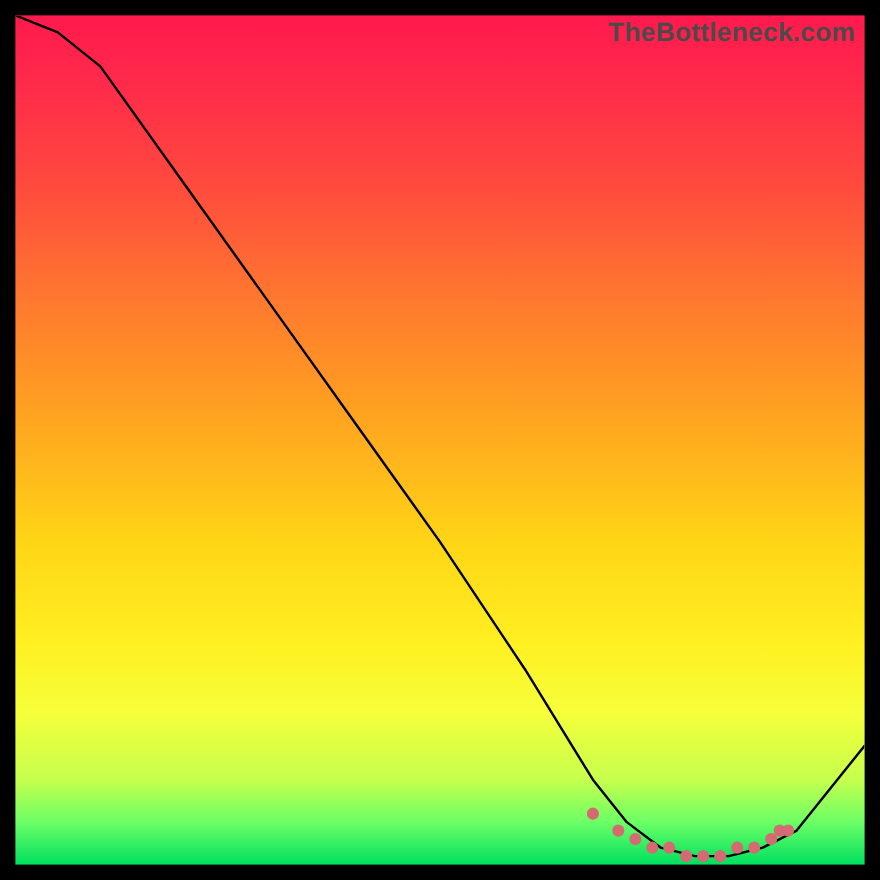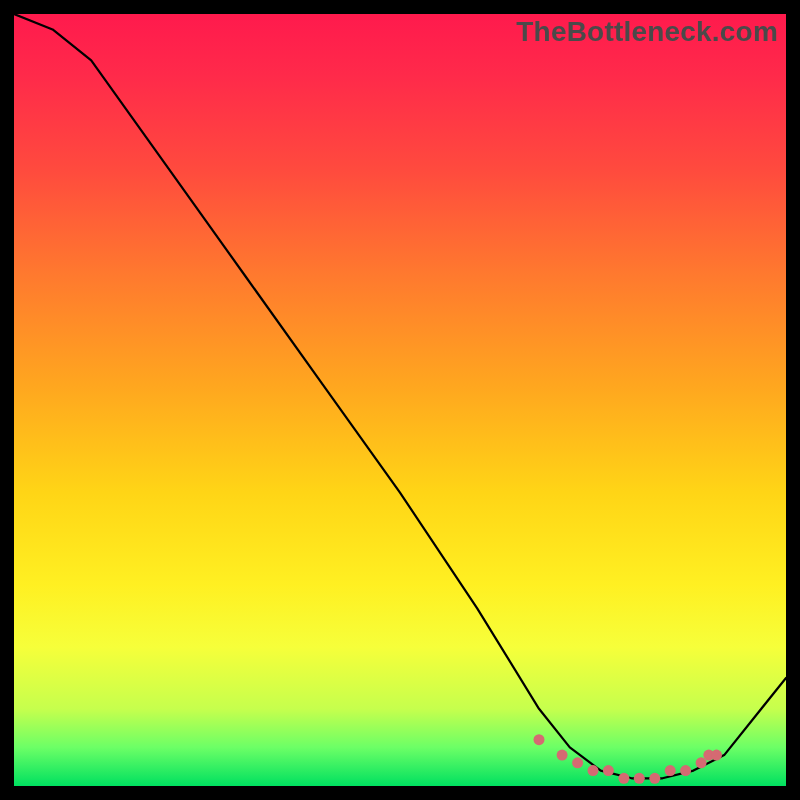--- a/index.html
+++ b/index.html
@@ -37,21 +37,21 @@
       #c6ff4d 90%,
       #6cff66 95%,
       #00e060 100%
     );
     overflow: hidden;
   }
   .watermark {
     position: absolute;
     top: 2px;
     right: 8px;
-    font-size: 28px;
+    font-size: 24px;
     font-weight: 600;
     color: #4a4a4a;
     letter-spacing: 0.2px;
     user-select: none;
   }
   svg.curve {
     position: absolute;
     left: 0;
     top: 0;
     width: 100%;

